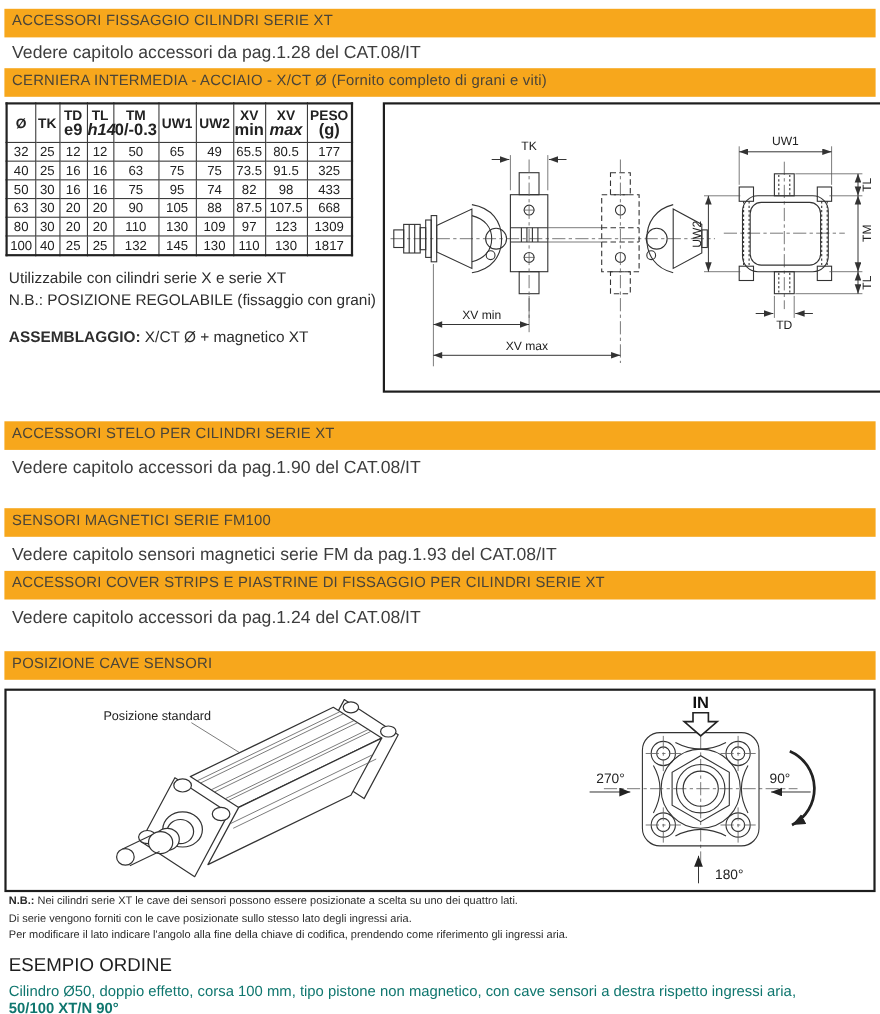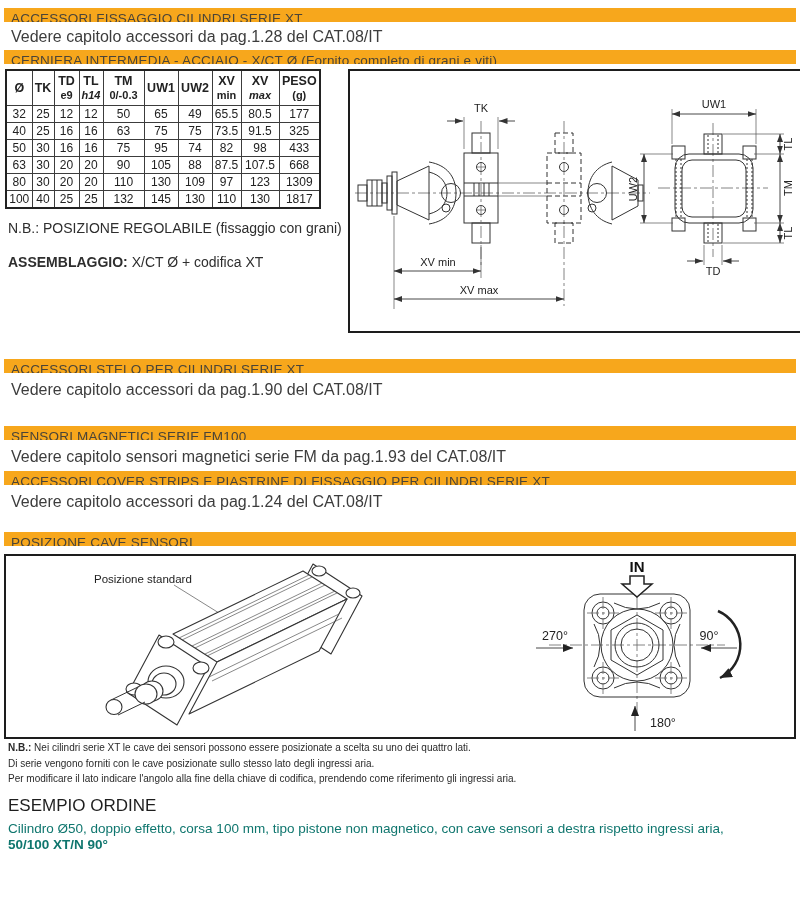--- a/index.html
+++ b/index.html
@@ -1,27 +1,27 @@
 <!DOCTYPE html>
 <html><head>
 <meta charset="utf-8">
 <style>
   html,body{margin:0;padding:0}
   body{width:800px;height:922px;background:#fff;font-family:"Liberation Sans",sans-serif;
        color:#333;box-sizing:border-box;padding:8px 4px 0 4px;overflow:hidden}
-  .bar{background:#F7A71C;height:14px;line-height:22px;padding:0 7px;font-size:13.5px;
+  .bar{background:#F7A71C;height:26px;line-height:22px;padding:0 7px;font-size:13.5px;
        color:#4a4438;letter-spacing:.2px;white-space:nowrap;overflow:hidden}
   .ref{font-size:16px;color:#3d3d3d;padding-left:7px;line-height:19px}
   .ref-a{margin:5px 0 4px}.ref-b{margin:7px 0 27px}.ref-c{margin:7px 0 5px}.ref-d{margin:7px 0 21px}
   .main-row{display:flex;margin-top:5px;margin-bottom:26px}
   .left-col{flex:0 0 342px;width:342px}
   table.dims{border-collapse:collapse;table-layout:fixed;width:316px;margin-left:1px;border:2px solid #222}
   .dims th,.dims td{border:1px solid #3c3c3c;text-align:center;padding:0;color:#222}
   .dims th{font-weight:bold;font-size:12.5px;height:34px;vertical-align:middle;line-height:14px}
-  .dims th .l2{font-size:11px}
+  .dims th .l2{font-size:15px}
   .dims td{height:16px;font-size:12px}
   .it{font-style:italic}
   .notes{margin-top:9px;padding-left:4px;font-size:14px;color:#2e2e2e;line-height:20px}
   .asm{margin-top:14px}
   .draw-box{flex:1;border:2px solid #1d1d1d;height:260px;margin-left:2px;background:#fff}
   .sensor-box{border:2px solid #1d1d1d;height:181px;margin-top:8px;background:#fff}
   .foot{font-size:10px;line-height:15.5px;margin-top:1px;padding-left:4px;color:#2a2a2a}
   .esempio-title{font-size:17px;font-weight:normal;margin:9px 0 5px;padding-left:4px;color:#1e1e1e}
   .foot2{font-size:13.5px;line-height:16px;padding-left:4px;color:#0f766e}
   
@@ -168,22 +168,23 @@
             <td>132</td>
             <td>145</td>
             <td>130</td>
             <td>110</td>
             <td>130</td>
             <td>1817</td>
           </tr>
         </tbody>
     </table>
     <div class="notes">
+      <div>Utilizzabile con cilindri serie X e serie XT</div>
       <div>N.B.: POSIZIONE REGOLABILE (fissaggio con grani)</div>
-      <div class="asm"><b>ASSEMBLAGGIO:</b><span> X/CT Ø + codifica XT</span></div>
+      <div class="asm"><b>ASSEMBLAGGIO:</b><span> X/CT Ø + magnetico XT</span></div>
     </div>
   </div>
 
   <div class="draw-box">
     <svg width="450" height="260" viewBox="0 0 450 260">
       <defs>
         <marker id="ae" markerWidth="9" markerHeight="7" refX="8.5" refY="3" orient="auto" markerUnits="userSpaceOnUse">
             <path d="M0,0 L8.5,3 L0,6 Z" fill="#333"></path>
           </marker>
         <marker id="as" markerWidth="9" markerHeight="7" refX="0.5" refY="3" orient="auto" markerUnits="userSpaceOnUse">

